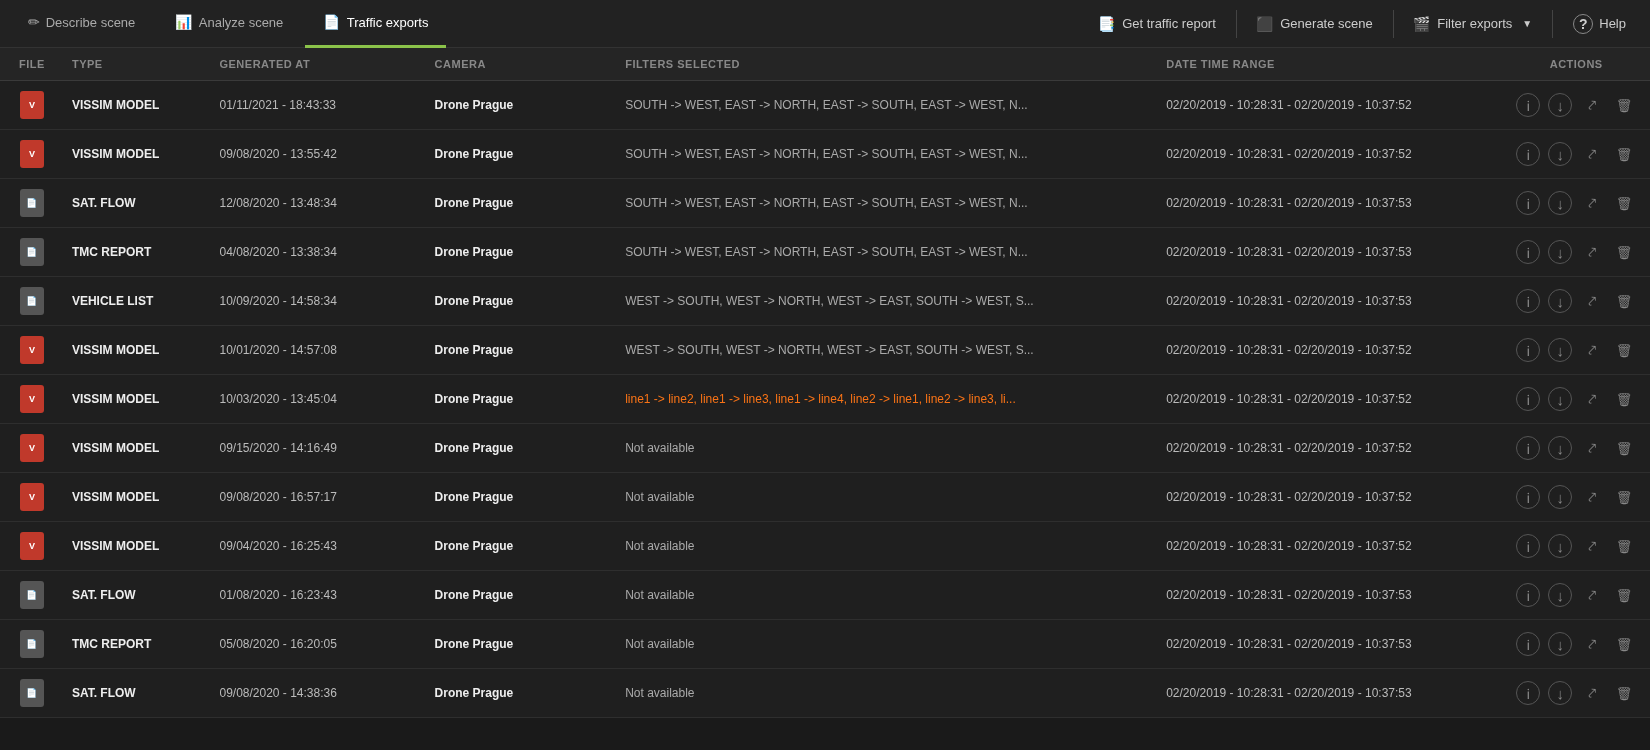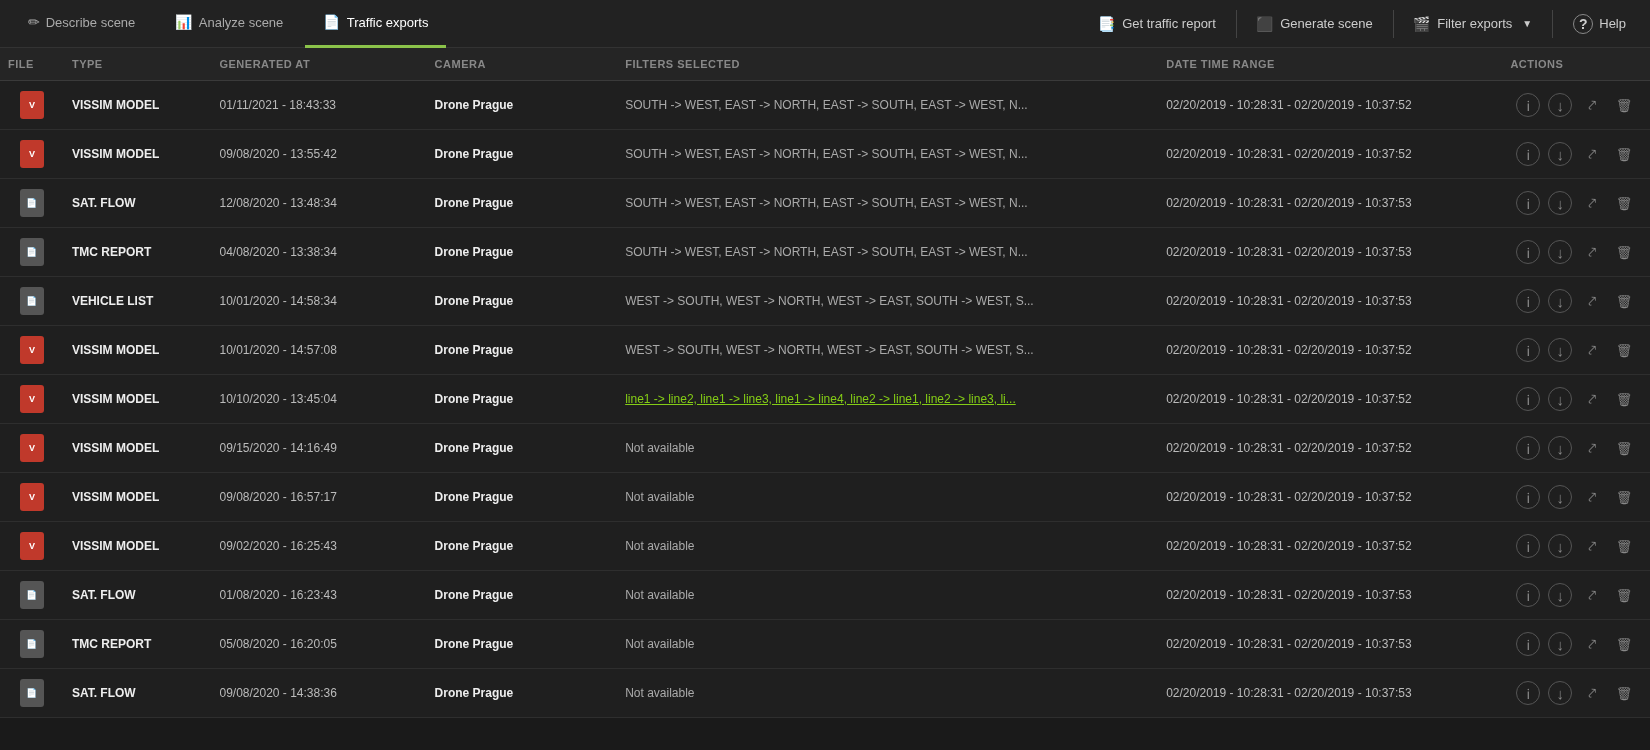--- a/index.html
+++ b/index.html
@@ -82,21 +82,21 @@
     }
     thead th {
       padding: 10px 8px;
       text-align: left;
       font-size: 11px;
       font-weight: 700;
       color: #888;
       letter-spacing: 0.5px;
       text-transform: uppercase;
     }
-    thead th.center { }
+    thead th.center { text-align: center; }
 
     tbody tr {
       border-bottom: 1px solid #2e2e2e;
       background: #1f1f1f;
     }
     tbody td {
       padding: 10px 8px;
       vertical-align: middle;
       font-size: 12px;
       color: #bbb;
@@ -249,21 +249,21 @@
         <span class="action-icon" title="Info">ℹ</span>
         <span class="action-icon" title="Download" style="font-weight:700;font-size:15px;">↓</span>
         <span class="action-icon no-border" title="Share" style="font-size:14px;">⤤</span>
         <span class="action-icon no-border" title="Delete" style="font-size:13px;">🗑</span>
       </div>
     </td>
   </tr>
         <tr>
     <td class="col-file center"><div style="display:inline-flex;align-items:center;justify-content:center;width:24px;height:28px;background:#555;border-radius:3px;font-size:9px;color:#fff;">📄</div></td>
     <td class="col-type bold">VEHICLE LIST</td>
-    <td class="col-gen">10/01/2020 - 14:58:34</td>
+    <td class="col-gen">10/09/2020 - 14:58:34</td>
     <td class="col-camera bold">Drone Prague</td>
     <td class="col-filters" style="color:#aaa;">WEST -&gt; SOUTH, WEST -&gt; NORTH, WEST -&gt; EAST, SOUTH -&gt; WEST, S...</td>
     <td class="col-dtr">02/20/2019 - 10:28:31 - 02/20/2019 - 10:37:53</td>
     <td class="col-actions center">
       <div class="action-icons" style="justify-content:center;">
         <span class="action-icon" title="Info">ℹ</span>
         <span class="action-icon" title="Download" style="font-weight:700;font-size:15px;">↓</span>
         <span class="action-icon no-border" title="Share" style="font-size:14px;">⤤</span>
         <span class="action-icon no-border" title="Delete" style="font-size:13px;">🗑</span>
       </div>
@@ -281,23 +281,23 @@
         <span class="action-icon" title="Info">ℹ</span>
         <span class="action-icon" title="Download" style="font-weight:700;font-size:15px;">↓</span>
         <span class="action-icon no-border" title="Share" style="font-size:14px;">⤤</span>
         <span class="action-icon no-border" title="Delete" style="font-size:13px;">🗑</span>
       </div>
     </td>
   </tr>
         <tr>
     <td class="col-file center"><div style="display:inline-flex;align-items:center;justify-content:center;width:24px;height:28px;background:#c0392b;border-radius:3px;font-size:9px;font-weight:900;color:#fff;">V</div></td>
     <td class="col-type bold">VISSIM MODEL</td>
-    <td class="col-gen">10/10/2020 - 13:45:04</td>
-    <td class="col-camera bold">Drone Prague</td>
-    <td class="col-filters" style="color:#84cc16;text-decoration:underline;">line1 -&gt; line2, line1 -&gt; line3, line1 -&gt; line4, line2 -&gt; line1, line2 -&gt; line3, li...</td>
+    <td class="col-gen">10/03/2020 - 13:45:04</td>
+    <td class="col-camera bold">Drone Prague</td>
+    <td class="col-filters" style="color:#f97316;">line1 -&gt; line2, line1 -&gt; line3, line1 -&gt; line4, line2 -&gt; line1, line2 -&gt; line3, li...</td>
     <td class="col-dtr">02/20/2019 - 10:28:31 - 02/20/2019 - 10:37:52</td>
     <td class="col-actions center">
       <div class="action-icons" style="justify-content:center;">
         <span class="action-icon" title="Info">ℹ</span>
         <span class="action-icon" title="Download" style="font-weight:700;font-size:15px;">↓</span>
         <span class="action-icon no-border" title="Share" style="font-size:14px;">⤤</span>
         <span class="action-icon no-border" title="Delete" style="font-size:13px;">🗑</span>
       </div>
     </td>
   </tr>
@@ -329,21 +329,21 @@
         <span class="action-icon" title="Info">ℹ</span>
         <span class="action-icon" title="Download" style="font-weight:700;font-size:15px;">↓</span>
         <span class="action-icon no-border" title="Share" style="font-size:14px;">⤤</span>
         <span class="action-icon no-border" title="Delete" style="font-size:13px;">🗑</span>
       </div>
     </td>
   </tr>
         <tr>
     <td class="col-file center"><div style="display:inline-flex;align-items:center;justify-content:center;width:24px;height:28px;background:#c0392b;border-radius:3px;font-size:9px;font-weight:900;color:#fff;">V</div></td>
     <td class="col-type bold">VISSIM MODEL</td>
-    <td class="col-gen">09/02/2020 - 16:25:43</td>
+    <td class="col-gen">09/04/2020 - 16:25:43</td>
     <td class="col-camera bold">Drone Prague</td>
     <td class="col-filters" style="color:#aaa;">Not available</td>
     <td class="col-dtr">02/20/2019 - 10:28:31 - 02/20/2019 - 10:37:52</td>
     <td class="col-actions center">
       <div class="action-icons" style="justify-content:center;">
         <span class="action-icon" title="Info">ℹ</span>
         <span class="action-icon" title="Download" style="font-weight:700;font-size:15px;">↓</span>
         <span class="action-icon no-border" title="Share" style="font-size:14px;">⤤</span>
         <span class="action-icon no-border" title="Delete" style="font-size:13px;">🗑</span>
       </div>

